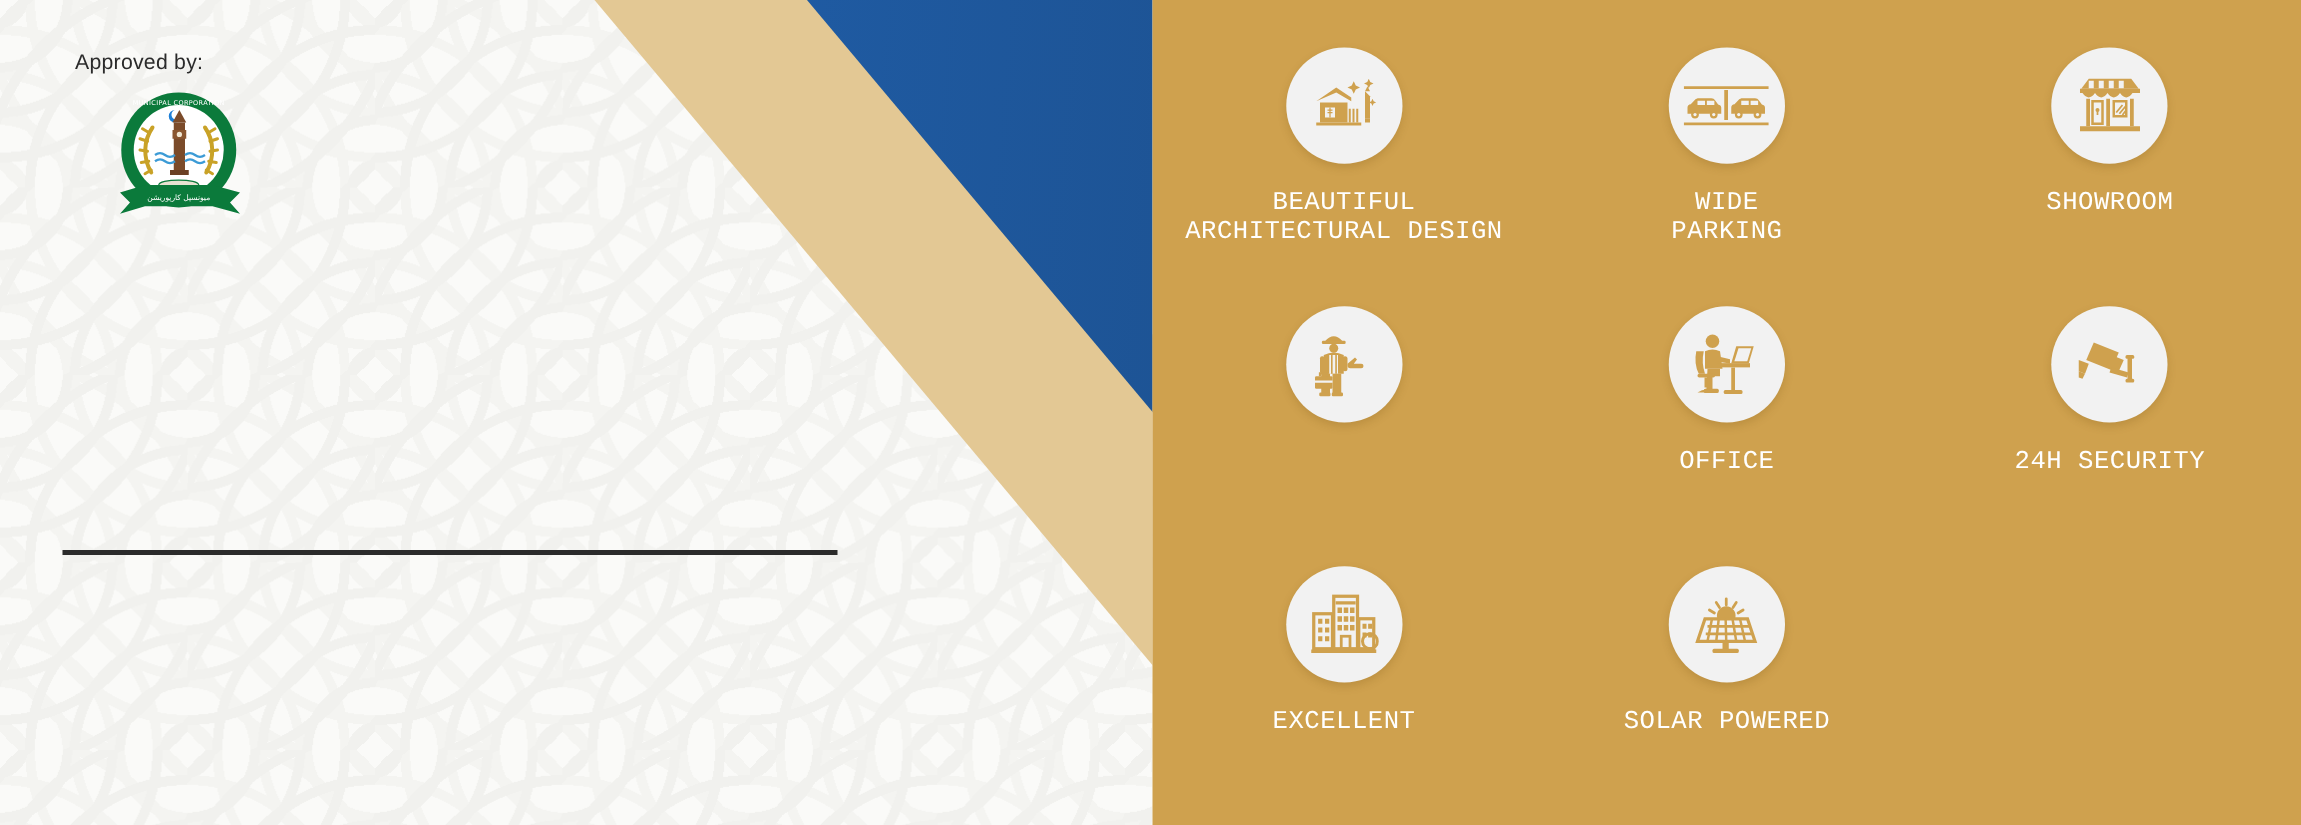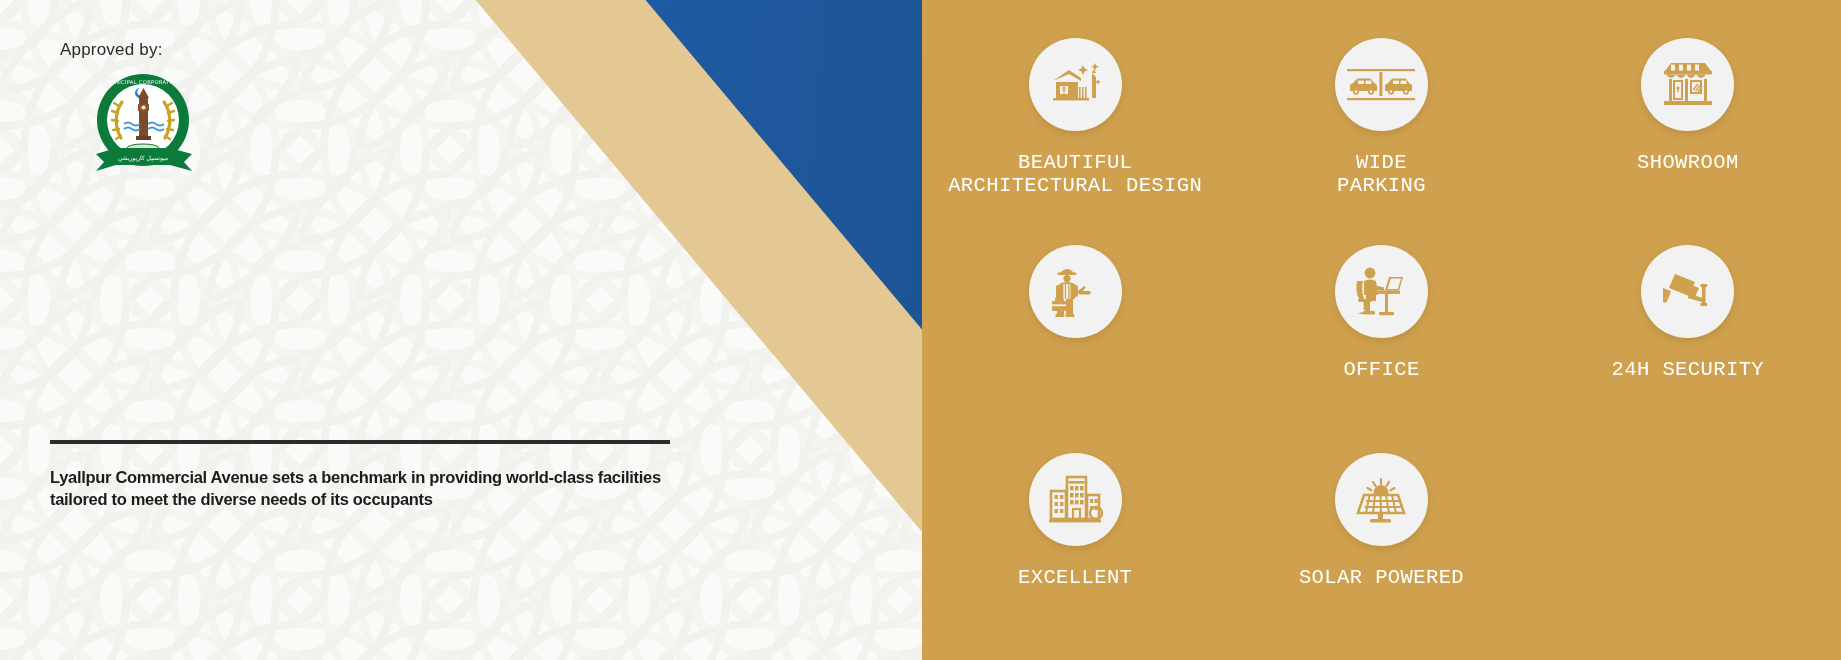--- a/index.html
+++ b/index.html
@@ -144,21 +144,20 @@
           <ellipse cx="57" cy="80" rx="16" ry="4" fill="#E9E2D2" stroke="#0B7A3B" stroke-width="1"></ellipse>
 
           <path d="M10 86 L30 80 L84 80 L106 86 L98 94 L106 103 L84 97 L30 97 L10 103 L18 94 Z" fill="#0B7A3B"></path>
           <text x="57" y="92" font-family="DejaVu Sans, sans-serif" font-size="6" fill="#FFFFFF" text-anchor="middle">میونسپل کارپوریشن</text>
         </svg>
       </div>
     </div>
 
     <div class="title-block">
       <div class="rule"></div>
-      <div class="desc">Lyallpur Commercial Avenue sets a benchmark in providing world-class facilities tailored to meet the diverse needs of its occupants</div>
     </div>
   </div>
 
   <div class="right-panel">
 
     <div class="feature">
       <div class="icon-circle">
         <svg width="56" height="56" viewBox="0 0 56 56" fill="#CFA14E">
           <path d="M6 24 L22 13 L34 21 L34 24 L22 17 Z"></path>
           <rect x="9" y="25" width="22" height="16"></rect>

